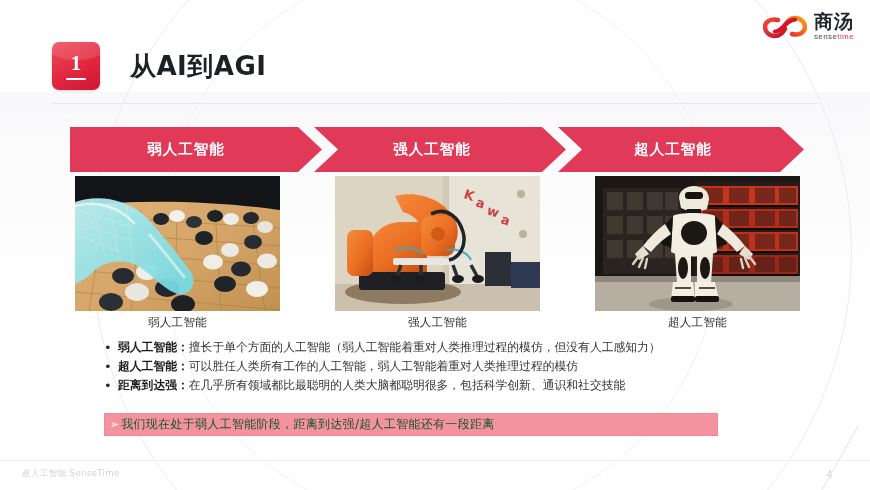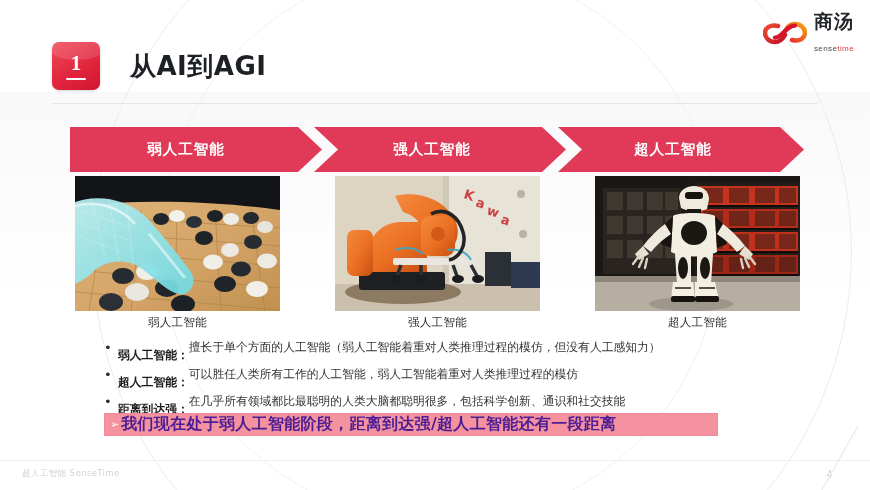--- a/index.html
+++ b/index.html
@@ -30,21 +30,21 @@
     background: linear-gradient(180deg, rgba(248,248,250,0.9) 0%, rgba(255,255,255,0) 70%);
     pointer-events: none;
   }
 
   
   .logo {
     position: absolute; right: 16px; top: 12px;
     display: flex; align-items: center; gap: 7px;
   }
   .logo-mark { width: 44px; height: 24px; display: block; }
-  .logo-words { display: flex; flex-direction: column; align-items: flex-start; line-height: 1; gap: 12px; }
+  .logo-words { display: flex; flex-direction: column; align-items: flex-start; line-height: 1; }
   .logo-cn {
     font-size: 19px; font-weight: 700; color: #23272b; letter-spacing: 1px;
     font-family: "DejaVu Sans", "Liberation Sans", sans-serif;
   }
   .logo-en { font-size: 8px; font-weight: 400; letter-spacing: 0.4px; margin-top: 2px; }
   .logo-en .s1 { color: #4c4c4c; }
   .logo-en .s2 { color: #e03a4e; }
 
   
   .title-row { position: absolute; left: 52px; top: 42px; display: flex; align-items: center; }
@@ -136,38 +136,38 @@
   .bullets { position: absolute; left: 104px; top: 338px; width: 720px; }
   .bullet {
     display: flex; align-items: flex-start;
     font-size: 11.8px; color: #2d2d2d; line-height: 19px;
     font-family: "DejaVu Sans", "Liberation Sans", sans-serif;
     white-space: nowrap;
   }
   .bullet .dot {
     width: 14px; flex: 0 0 14px; color: #2d2d2d; font-size: 13px; line-height: 19px;
   }
-  .bullet .term { font-weight: 700; color: #1b1b1b; margin-top: 8px; }
+  .bullet .term { font-weight: 700; color: #1b1b1b; }
   .bullet .desc { color: #333333; }
 
   
   .callout {
     position: absolute; left: 104px; top: 413px;
     width: 614px; height: 23px;
     background: #f4939f;
     display: flex; align-items: center;
     padding-left: 6px;
     box-shadow: inset 0 0 0 1px #f08a98;
   }
   .callout .arrowglyph {
     color: #ffffff; font-size: 11px; margin-right: 2px; line-height: 1;
   }
   .callout .ctext {
-    color: #4c1d95; font-size: 16px; letter-spacing: 0.3px;
-    font-family: "DejaVu Sans", "Liberation Sans", sans-serif; white-space: nowrap; font-weight: bold;
+    color: #14532d; font-size: 12px; letter-spacing: 0.3px;
+    font-family: "DejaVu Sans", "Liberation Sans", sans-serif; white-space: nowrap;
   }
 
   
   .footer-rule {
     position: absolute; left: 0; right: 0; bottom: 29px; height: 1px; background: #f0f0f3;
   }
   .footer-left {
     position: absolute; left: 22px; bottom: 10px;
     font-size: 8.5px; color: #d2d2d6; letter-spacing: 0.4px;
     font-family: "DejaVu Sans", "Liberation Sans", sans-serif;

